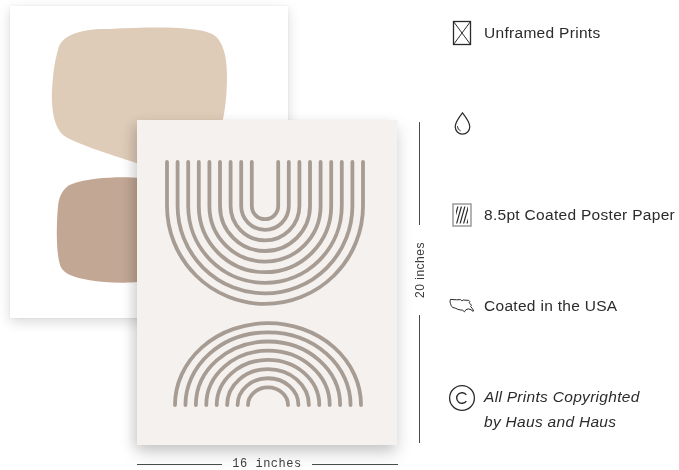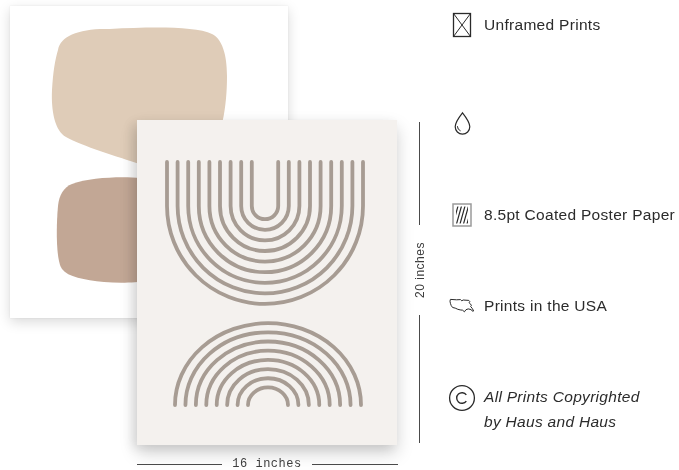--- a/index.html
+++ b/index.html
@@ -26,21 +26,21 @@
   .hseg1{left:137px;top:464px;width:85px;height:1px;}
   .hseg2{left:312px;top:464px;width:86px;height:1px;}
   .dim-label{position:absolute;font-size:12px;letter-spacing:0.5px;color:#3d3d3d;
              text-align:center;white-space:nowrap;}
   .vlabel{left:374.5px;top:263px;width:90px;height:14px;line-height:14px;
           transform:rotate(-90deg);}
   .hlabel{left:222px;top:457px;width:90px;height:14px;line-height:14px;font-family:Liberation Mono, monospace;}
 
   
   .feature{position:absolute;left:446px;display:flex;align-items:center;}
-  .f1{top:12px;height:26px;}
+  .f1{top:20px;height:26px;}
   .f2{top:110px;height:26px;}
   .f3{top:202px;height:26px;}
   .f4{top:293px;height:26px;}
   .f5{top:384px;height:52px;align-items:flex-start;}
   .ficon{width:32px;display:flex;justify-content:center;flex:0 0 32px;}
   .ficon svg{display:block;}
   .flabel{margin-left:6px;font-size:15.5px;letter-spacing:0.3px;
           color:var(--text,#2b2b2b);line-height:26px;white-space:nowrap;}
   .flabel.two-line div{line-height:25px;font-style:italic;}
   .icon-stroke{stroke:var(--icon-stroke,#2a2a2a);fill:none;}
@@ -126,21 +126,21 @@
 
   <div class="feature f4">
     <span class="ficon">
       <svg width="28" height="20" viewBox="0 0 28 18">
         <path class="icon-stroke" stroke-width="1" stroke-linejoin="round" d="M2 4.2 L2.4 2.4 L8.5 2.8 L12.5 2.6 L13.8 3.8 L15.2 3 L20.8 3.4 L21.8 4.6 L21 5.6
              L22.2 6.6 L23.4 8.4 L22.6 9.4 L24.4 11.6 L25.6 14 L24.4 14.2 L23.2 12.6 L20.2 11.9
              L18 12.7 L16.4 14.8 L14.6 13.2 L12.2 12.9 L9.8 12.3 L7.2 11.1 L4.6 10.5 L3.2 8.5
              L2.4 6.3 Z"></path>
       </svg>
     </span>
-    <span class="flabel">Prints in the USA</span>
+    <span class="flabel">Coated in the USA</span>
   </div>
 
   <div class="feature f5">
     <span class="ficon">
       <svg width="28" height="28" viewBox="0 0 28 28">
         <circle class="icon-stroke" cx="14" cy="14" r="12.4" stroke-width="1.3"></circle>
         <path class="icon-stroke" stroke-width="1.4" d="M18.3 10.9 A5.3 5.3 0 1 0 18.3 17.1"></path>
       </svg>
     </span>
     <span class="flabel two-line">

